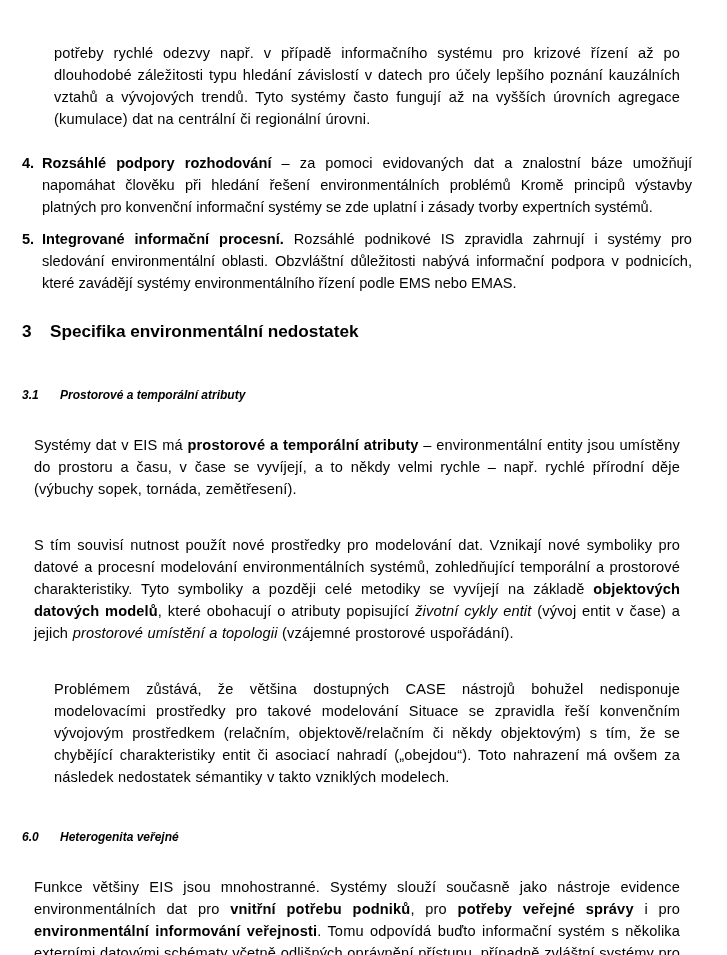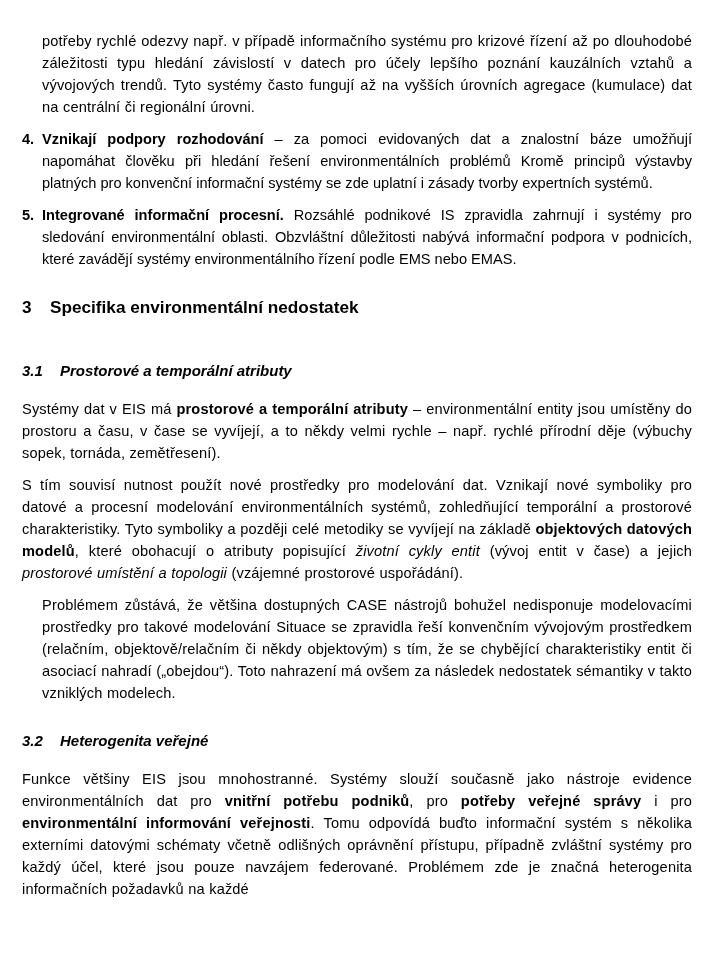--- a/index.html
+++ b/index.html
@@ -18,21 +18,21 @@
     background: #ffffff;
     overflow: hidden;
   }
   .content {
     position: absolute;
     left: 22px;
     top: 30px;
     width: 670px;
   }
   p, .para {
-    margin: 0;
+    margin: 12px;
     font-size: 14.6px;
     line-height: 22px;
     text-align: justify;
     text-justify: inter-word;
     letter-spacing: 0.01em;
     word-spacing: 0.02em;
   }
   .indent-body {
     padding-left: 20px;
   }
@@ -57,21 +57,21 @@
     font-weight: bold;
     line-height: 22px;
     margin: 0;
     display: flex;
   }
   .h1 .num {
     width: 28px;
     flex: 0 0 28px;
   }
   .h2 {
-    font-size: 15px;
+    font-size: 12px;
     font-weight: bold;
     font-style: italic;
     line-height: 22px;
     margin: 0;
     display: flex;
   }
   .h2 .num {
     width: 38px;
     flex: 0 0 38px;
   }
@@ -85,21 +85,21 @@
 <body>
 
 <div id="page">
   <div class="content">
 
     <p class="para indent-body">potřeby rychlé odezvy např. v případě informačního systému pro krizové řízení až po dlouhodobé záležitosti typu hledání závislostí v datech pro účely lepšího poznání kauzálních vztahů a vývojových trendů. Tyto systémy často fungují až na vyšších úrovních agregace (kumulace) dat na centrální či regionální úrovni.</p>
 
     <div class="gap-sm"></div>
 
     <div class="li">
-      <span class="marker">4.</span><b>Vznikají podpory rozhodování</b><span> – za pomoci evidovaných dat a znalostní báze umožňují napomáhat člověku při hledání řešení environmentálních problémů Kromě principů výstavby platných pro konvenční informační systémy se zde uplatní i zásady tvorby expertních systémů.</span>
+      <span class="marker">4.</span><b>Rozsáhlé podpory rozhodování</b><span> – za pomoci evidovaných dat a znalostní báze umožňují napomáhat člověku při hledání řešení environmentálních problémů Kromě principů výstavby platných pro konvenční informační systémy se zde uplatní i zásady tvorby expertních systémů.</span>
     </div>
 
     <div class="gap-sm"></div>
 
     <div class="li">
       <span class="marker">5.</span><b>Integrované informační procesní.</b><span> Rozsáhlé podnikové IS zpravidla zahrnují i systémy pro sledování environmentální oblasti. Obzvláštní důležitosti nabývá informační podpora v podnicích, které zavádějí systémy environmentálního řízení podle EMS nebo EMAS.</span>
     </div>
 
     <div class="gap-xl"></div>
 
@@ -126,21 +126,21 @@
 
     <p class="para"><span>S tím souvisí nutnost použít nové prostředky pro modelování dat. Vznikají nové symboliky pro datové a procesní modelování environmentálních systémů, zohledňující temporální a prostorové charakteristiky. Tyto symboliky a později celé metodiky se vyvíjejí na základě </span><b>objektových datových modelů</b><span>, které obohacují o atributy popisující </span><i>životní cykly entit</i><span> (vývoj entit v čase) a jejich </span><i>prostorové umístění a topologii</i><span> (vzájemné prostorové uspořádání).</span></p>
 
     <div class="gap-sm"></div>
 
     <p class="para indent-body">Problémem zůstává, že většina dostupných CASE nástrojů bohužel nedisponuje modelovacími prostředky pro takové modelování Situace se zpravidla řeší konvenčním vývojovým prostředkem (relačním, objektově/relačním či někdy objektovým) s tím, že se chybějící charakteristiky entit či asociací nahradí („obejdou“). Toto nahrazení má ovšem za následek nedostatek sémantiky v takto vzniklých modelech.</p>
 
     <div class="gap-xl"></div>
 
     <div class="h2">
-      <span class="num">3.2</span>
+      <span class="num">6.0</span>
       <span>Heterogenita veřejné</span>
     </div>
 
     <div class="gap-md"></div>
 
     <p class="para"><span>Funkce většiny EIS jsou mnohostranné. Systémy slouží současně jako nástroje evidence environmentálních dat pro </span><b>vnitřní potřebu podniků</b><span>, pro </span><b>potřeby veřejné správy</b><span> i pro </span><b>environmentální informování veřejnosti</b><span>. Tomu odpovídá buďto informační systém s několika externími datovými schématy včetně odlišných oprávnění přístupu, případně zvláštní systémy pro každý účel, které jsou pouze navzájem federované. Problémem zde je značná heterogenita informačních požadavků na každé</span></p>
 
   </div>
 </div>
 

